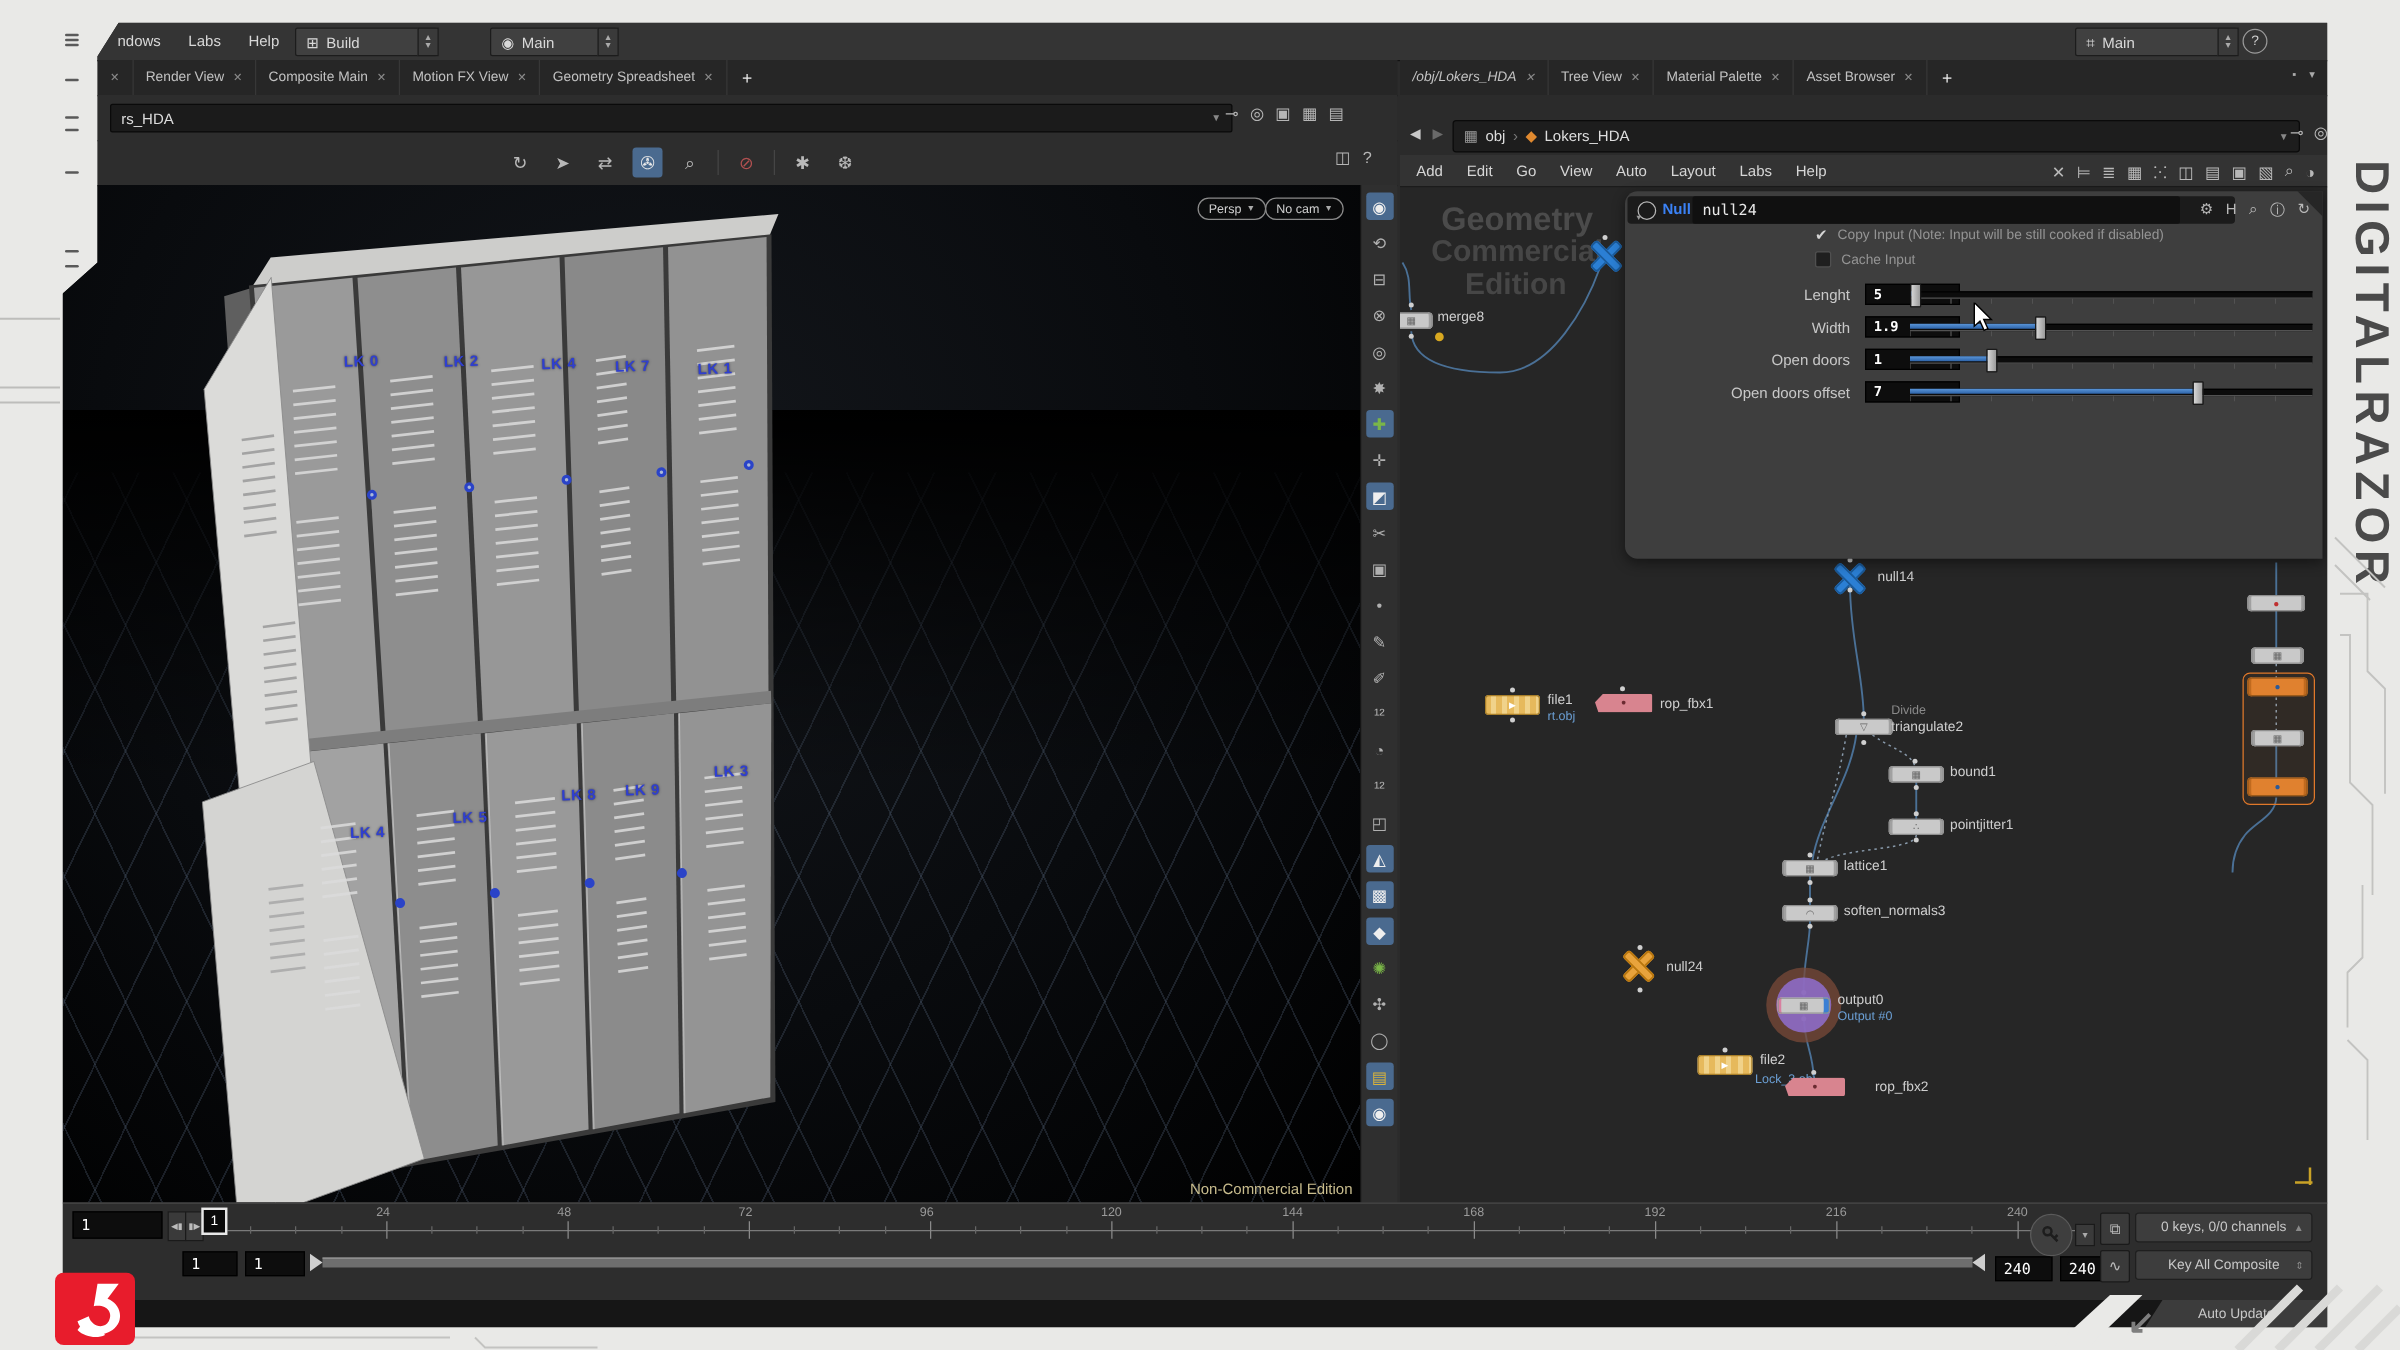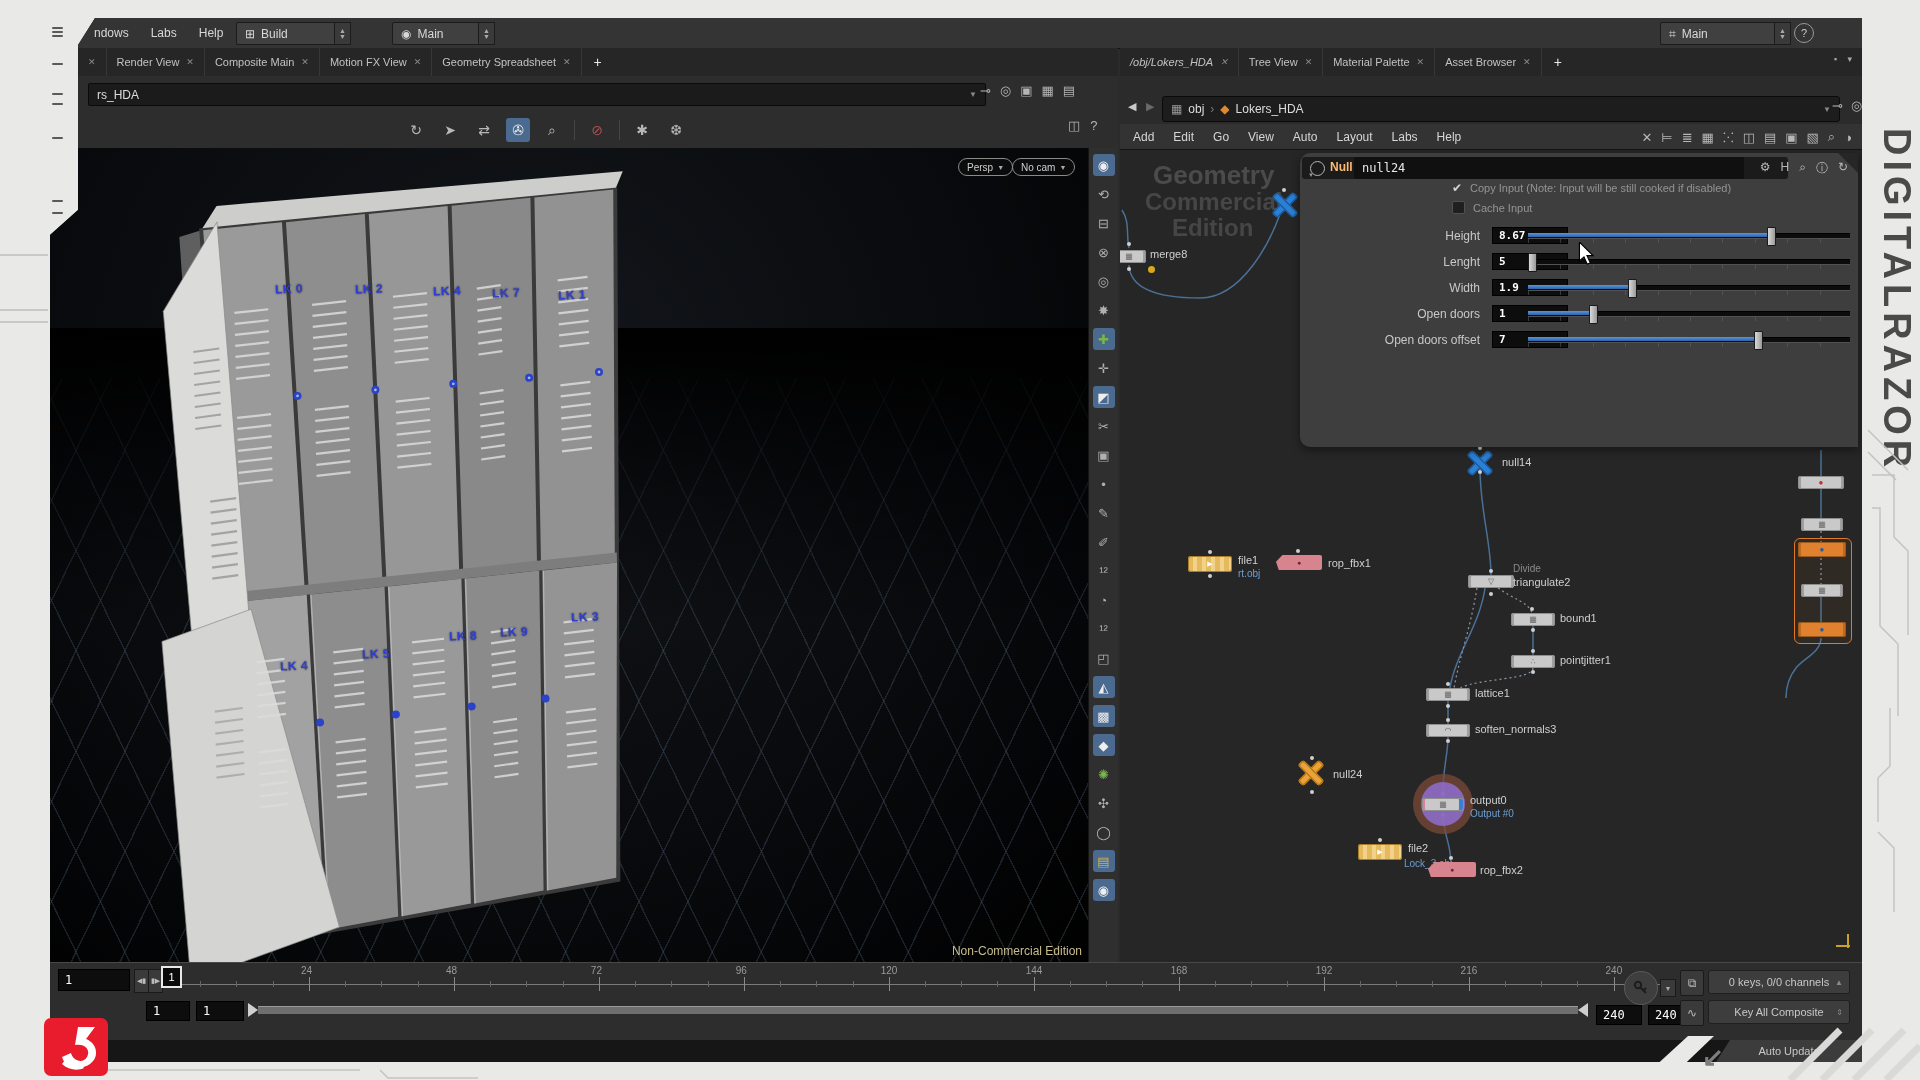--- a/index.html
+++ b/index.html
@@ -113,21 +113,21 @@
   .ring{position:absolute;border-radius:50%}
   #sel-outline{position:absolute;border:1.5px solid #e0782a;border-radius:6px;background:rgba(224,120,42,.06)}
   
   #param-panel{left:1250px;top:135px;width:558px;height:294px;background:#3e3e3e;z-index:6;
      border-radius:10px 0 0 10px;box-shadow:0 3px 10px rgba(0,0,0,.45)}
   #panel-chamfer{position:absolute;right:0;top:0;width:0;height:0;
      border-top:20px solid #262626;border-left:20px solid transparent}
   #param-header{position:absolute;left:2px;top:4px;width:486px;height:22px;background:#1b1b1b;border-radius:3px}
   #ptype-icon{position:absolute;left:8px;top:4px;width:13px;height:13px;border:1.5px solid #b5b5b5;border-radius:50%}
   #ptype-dd{position:absolute;left:6px;top:15px;font-size:6px;color:#999}
-  #ptype{position:absolute;left:28px;top:3px;font-weight:bold;color:#fdba74;font-size:12px}
+  #ptype{position:absolute;left:28px;top:3px;font-weight:bold;color:#3b82f6;font-size:12px}
   #pname-field{position:absolute;left:52px;top:0;width:390px;height:22px;background:#101010;border-radius:2px;
      color:#e8e8e8;font-family:"DejaVu Sans Mono",monospace;font-size:12px;display:flex;align-items:center;padding:0 8px;box-sizing:border-box}
   #param-hicons{position:absolute;right:10px;top:7px;display:flex;gap:10px;color:#b8b8b8;font-size:12px}
   .chkrow{position:absolute;left:152px;font-size:11px;color:#949494;display:flex;align-items:center;gap:8px}
   .chk{width:11px;height:11px;background:#1f1f1f;border:1px solid #505050;border-radius:2px}
   .chkmark{color:#d5d5d5;font-size:12px}
   #param-rows{position:absolute;left:2px;top:70px;width:550px}
   .prow{position:relative;height:26px}
   .plabel{position:absolute;left:0;top:0;width:178px;text-align:right;line-height:26px;color:#c8c8c8;font-size:12px}
   .pfield{position:absolute;left:190px;top:4px;width:76px;height:17px;background:#0d0d0d;border:1px solid #000;
@@ -741,21 +741,21 @@
         <span class="cg">▦</span>
       </div>
     <div class="nlabel" style="left:350px;top:644px">output0</div>
     <div class="nsub" style="left:350px;top:658px">Output #0</div>
 
     <div class="filenode" style="left:238px;top:694px">▶</div>
     <div class="nlabel" style="left:288px;top:692px">file2</div>
     <div class="nsub" style="left:284px;top:708px">Lock_3.obj</div>
 
     <div class="ropnode" style="left:308px;top:712px;width:48px">●</div>
-    <div class="nlabel" style="left:360px;top:714px">rop_fbx2</div>
+    <div class="nlabel" style="left:380px;top:714px">rop_fbx2</div>
 
     <div id="sel-outline" style="left:674px;top:388px;width:56px;height:104px"></div>
     <div class="hnode" style="left:678px;top:326px;width:46px">
         <span class="cg" style="color:#c03030">●</span>
       </div>
     <div class="hnode" style="left:681px;top:368px;width:42px">
         <span class="cg">▦</span>
       </div>
     <div class="hnode orange" style="left:678px;top:392px;width:48px;height:15px">
         <span class="cg" style="color:#2a5a9a">●</span>
@@ -785,30 +785,20 @@
       </div>
     <div class="chkrow" style="top:28px">
       <span class="chkmark">✔</span>
       <span>Copy Input (Note: Input will be still cooked if disabled)</span>
     </div>
     <div class="chkrow" style="top:48px">
       <span class="chk"></span>
       <span>Cache Input</span>
     </div>
     <div id="param-rows">
-        <div class="prow">
-          <div class="plabel">Height</div>
-          <div class="pfield">8.67</div>
-          <div class="pslider">
-            <div class="ptrack"></div>
-            <div class="pfill" style="width: 75%;"></div>
-            <div class="pticks"></div>
-            <div class="phandle" style="left: calc(75% - 3px);"></div>
-          </div>
-        </div>
         <div class="prow">
           <div class="plabel">Lenght</div>
           <div class="pfield">5</div>
           <div class="pslider">
             <div class="ptrack"></div>
             <div class="pfill" style="width: 1%;"></div>
             <div class="pticks"></div>
             <div class="phandle" style="left: calc(1% - 3px);"></div>
           </div>
         </div>

